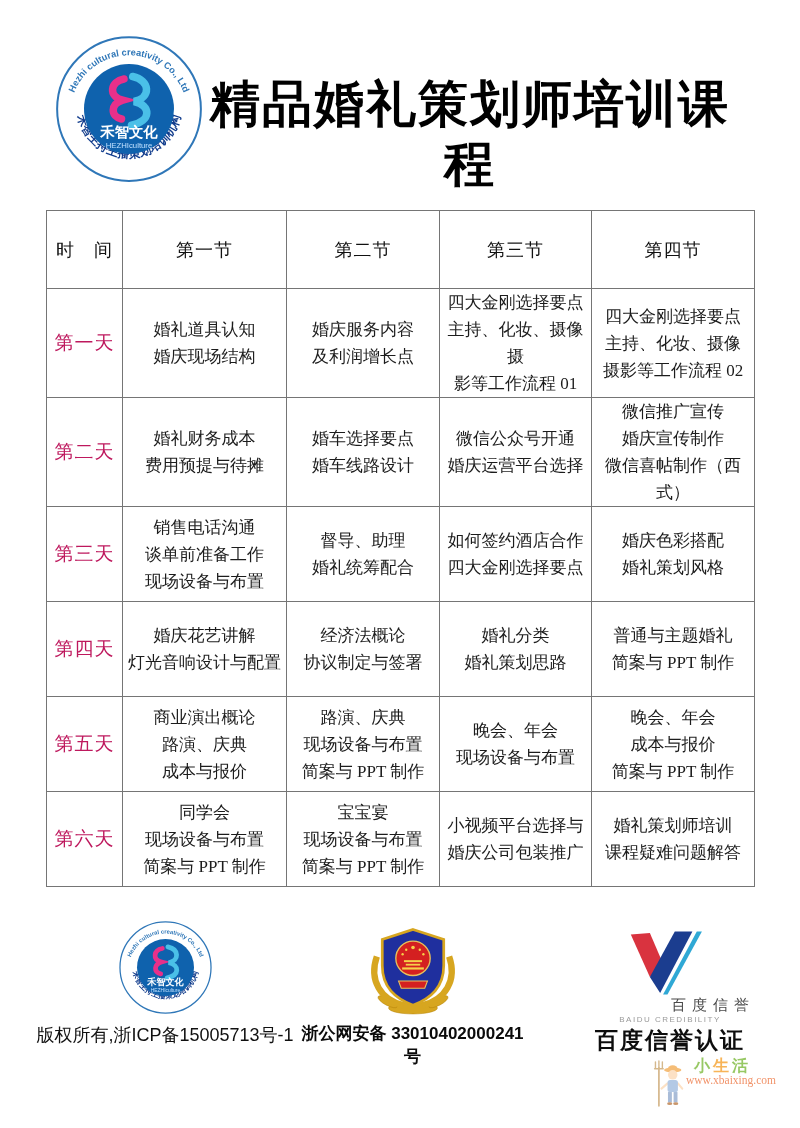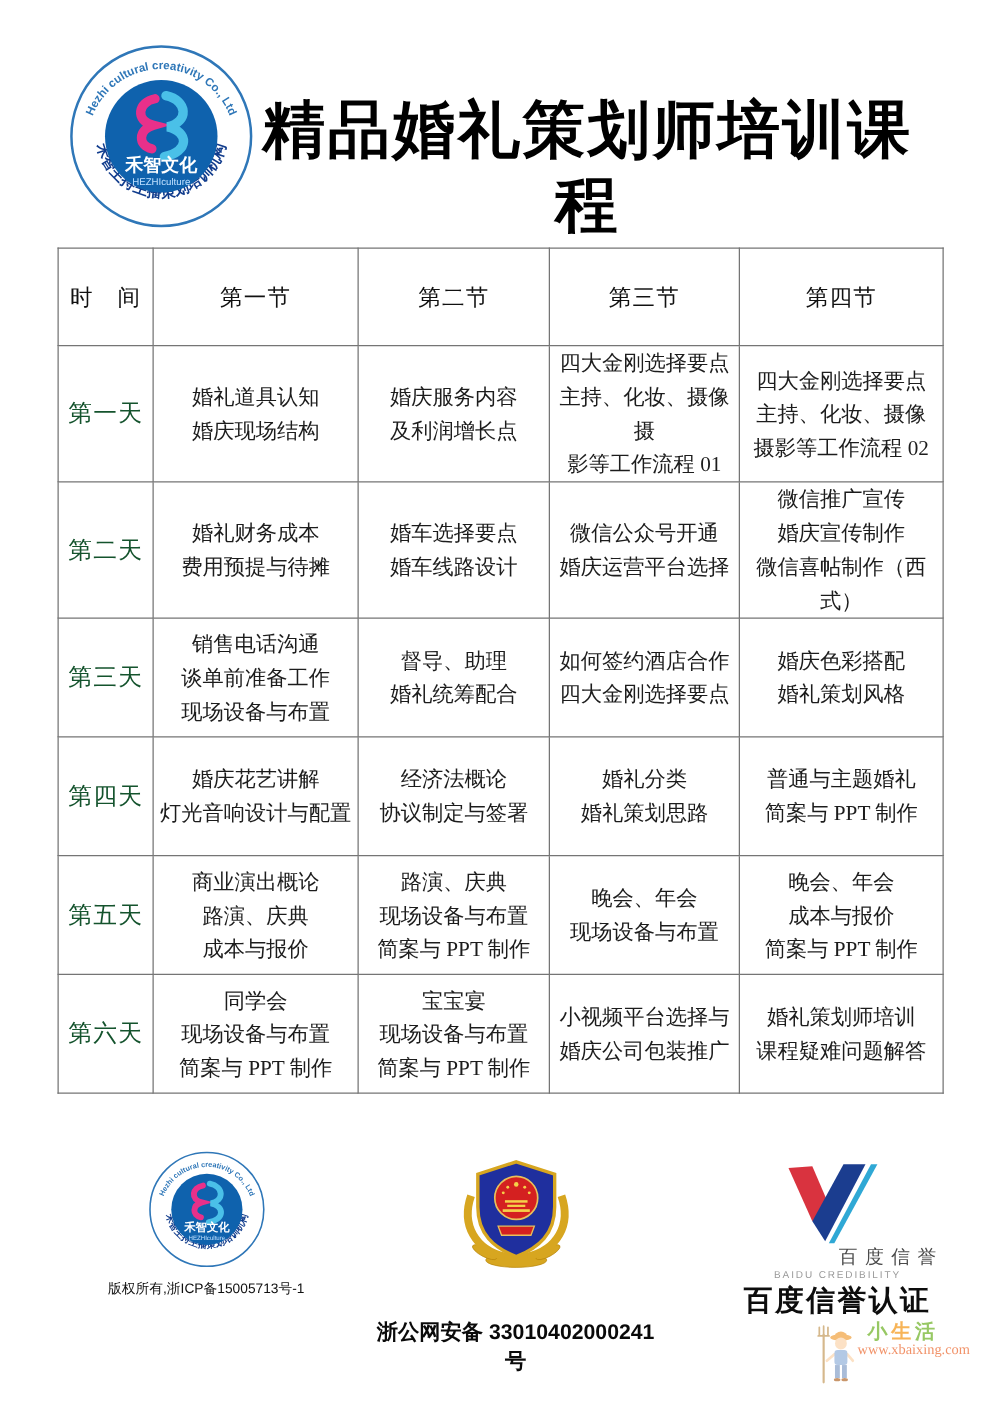--- a/index.html
+++ b/index.html
@@ -9,42 +9,42 @@
   }
   
   .header-logo{position:absolute;left:54px;top:34px;width:150px;height:150px;}
   .page-title{
     position:absolute;left:188px;top:74px;width:564px;text-align:center;
     font-size:50px;font-weight:bold;letter-spacing:2px;color:#000;line-height:1.2;
     font-family:"Liberation Serif","DejaVu Serif",serif;
   }
   
   table.course{
-    position:absolute;left:46px;top:198px;width:708px;border-collapse:collapse;table-layout:fixed;
+    position:absolute;left:46px;top:210px;width:708px;border-collapse:collapse;table-layout:fixed;
   }
   table.course th,table.course td{
     border:1px solid #757575;text-align:center;vertical-align:middle;
     font-weight:normal;padding:0 4px;
   }
   table.course thead tr{height:78px;}
   table.course thead th{font-size:18px;letter-spacing:1px;color:#111;}
   table.course tbody tr{height:95px;}
-  td.day-cell{font-size:19px;vertical-align:top;padding-top:22px;letter-spacing:1px;color:#14532d;}
+  td.day-cell{font-size:19px;vertical-align:top;padding-top:22px;letter-spacing:1px;color:#be185d;}
   td.course-cell{font-size:17px;color:#1c1c1c;}
   td.course-cell div{line-height:27px;}
   
   .footer-logo{position:absolute;left:118px;top:920px;width:95px;height:95px;}
   .copyright{
     position:absolute;left:30px;top:1023px;width:270px;text-align:center;
-    font-family:"Liberation Sans","DejaVu Sans",sans-serif;font-size:11px;color:#101010;
+    font-family:"Liberation Sans","DejaVu Sans",sans-serif;font-size:18px;color:#101010;
   }
   .police-badge{position:absolute;left:357px;top:924px;width:112px;height:94px;}
   .police-record{
     position:absolute;left:295px;top:1022px;width:235px;text-align:center;font-weight:bold;
-    font-family:"Liberation Sans","DejaVu Sans",sans-serif;font-size:17px;color:#0a0a0a;margin-top:32px;
+    font-family:"Liberation Sans","DejaVu Sans",sans-serif;font-size:17px;color:#0a0a0a;
   }
   .baidu-logo{position:absolute;left:628px;top:930px;width:76px;height:66px;}
   .baidu-cn{
     position:absolute;left:585px;top:996px;width:170px;text-align:right;
     font-family:"Liberation Sans","DejaVu Sans",sans-serif;font-size:15px;letter-spacing:6px;color:#4a4a4a;
   }
   .baidu-en{
     position:absolute;left:585px;top:1015px;width:170px;text-align:center;
     font-family:"Liberation Sans","DejaVu Sans",sans-serif;font-size:8px;letter-spacing:1.5px;color:#9a9a9a;
   }

